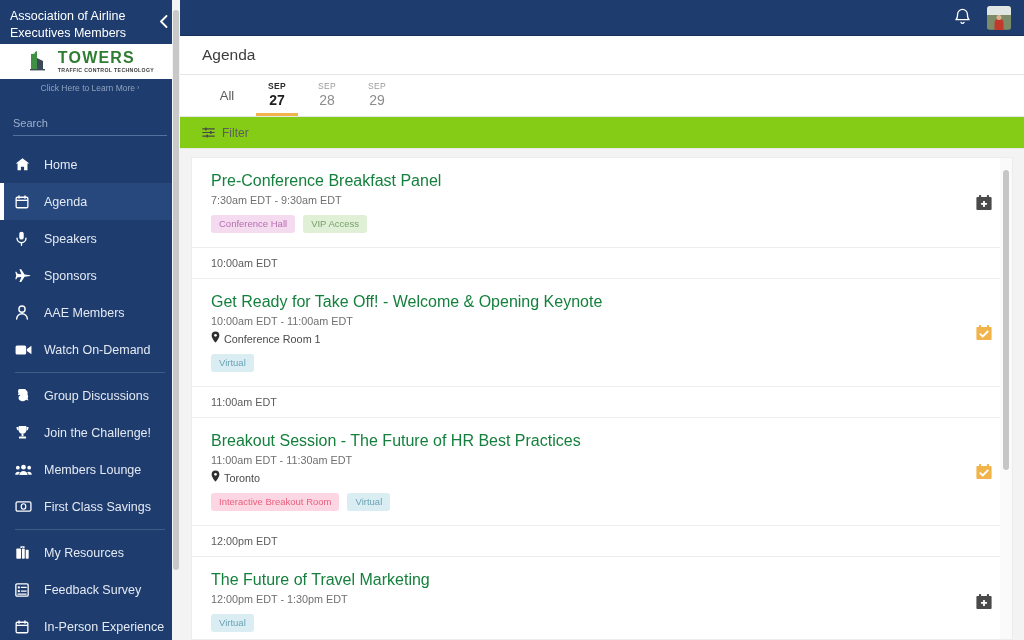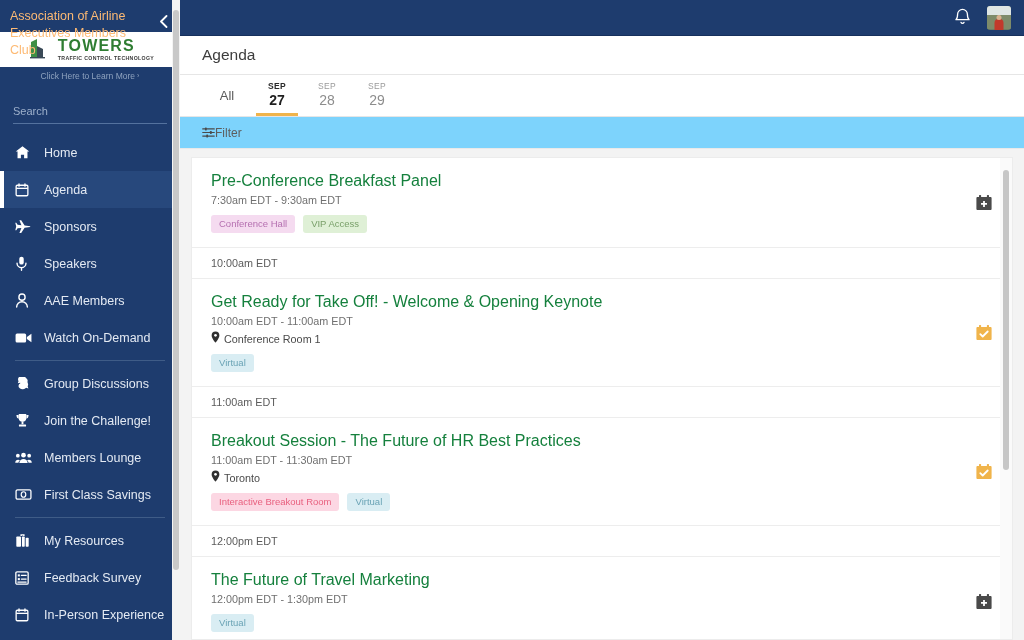--- a/index.html
+++ b/index.html
@@ -14,25 +14,25 @@
   
   .sidebar {
     width: 180px; height: 640px;
     background: #1e3c6e;
     position: relative;
     flex: 0 0 180px;
     overflow: hidden;
   }
   .sb-head {
     padding: 8px 30px 10px 10px;
-    color: #fdba74;
+    color: #ffffff;
     font-size: 12.5px;
     line-height: 17px;
     position: relative;
-    height: 32px;
+    height: 44px;
   }
   .collapse-btn {
     position: absolute; top: 14px; right: 10px;
     width: 14px; height: 14px;
     color: #ffffff;
     display: flex; align-items: center; justify-content: center;
     cursor: pointer;
   }
   .sponsor {
     background: #ffffff;
@@ -164,24 +164,24 @@
   .tab .all { font-size: 13px; color: #5a5a5a; line-height: 17px; }
   .tab.active .mon { color: #2b2b2b; font-weight: bold; }
   .tab.active .day { color: #1f1f1f; font-weight: bold; }
   .tab.active::after {
     content: ""; position: absolute; left: 4px; right: 4px; bottom: 0;
     height: 3px; background: #f0b44b;
   }
 
   .filterbar {
     height: 32px; display: flex; align-items: center;
-    padding-left: 22px; gap: 0;
+    padding-left: 22px; gap: 7px;
     border-bottom: 1px solid #e9e9e9;
     flex: 0 0 32px;
-    background: #7dd3fc;
+    background: #84cc16;
   }
   .filterbar .flbl { font-size: 12px; color: #5d5d5d; cursor: pointer; }
   .filter-icon { color: #4a4a4a; display: flex; cursor: pointer; }
 
   .content {
     flex: 1;
     background: #f3f3f3;
     position: relative;
     overflow: hidden;
     padding: 8px 11px 0 11px;
@@ -296,36 +296,36 @@
             <rect x="1.3" y="2.6" width="13.4" height="12" rx="1.4" stroke="#ffffff" stroke-width="1.5"></rect>
             <path d="M1.3 6.1 H14.7" stroke="#ffffff" stroke-width="1.5"></path>
             <path d="M4.6 1.2 V3.6 M11.4 1.2 V3.6" stroke="#ffffff" stroke-width="1.6" stroke-linecap="round"></path>
           </svg>
         </span>
         <span class="lbl">Agenda</span>
       </div>
 
       <div class="nav-item">
         <span class="ico">
-          <svg width="16" height="16" viewBox="0 0 16 16" fill="#ffffff" aria-hidden="true">
-            <path d="M15.2 7.2 L9.6 6.4 L6.2 1.2 H4.4 L6.4 6.2 L2.6 5.8 L1.3 3.8 H0.3 L1.2 7.6 L0.3 11.3 H1.3 L2.6 9.3 L6.4 8.9 L4.4 13.9 H6.2 L9.6 8.7 L15.2 7.9 Z"></path>
-          </svg>
-        </span>
-        <span class="lbl">Sponsors</span>
-      </div>
-
-      <div class="nav-item">
-        <span class="ico">
           <svg width="13" height="15" viewBox="0 0 14 16" fill="#ffffff" aria-hidden="true">
             <rect x="4.6" y="0.6" width="4.8" height="8.6" rx="2.4"></rect>
             <path d="M2.2 7.6 a4.8 4.8 0 0 0 9.6 0" stroke="#ffffff" stroke-width="1.5" fill="none" stroke-linecap="round"></path>
             <path d="M7 12.4 V15.2" stroke="#ffffff" stroke-width="1.5" stroke-linecap="round"></path>
           </svg>
         </span>
         <span class="lbl">Speakers</span>
+      </div>
+
+      <div class="nav-item">
+        <span class="ico">
+          <svg width="16" height="16" viewBox="0 0 16 16" fill="#ffffff" aria-hidden="true">
+            <path d="M15.2 7.2 L9.6 6.4 L6.2 1.2 H4.4 L6.4 6.2 L2.6 5.8 L1.3 3.8 H0.3 L1.2 7.6 L0.3 11.3 H1.3 L2.6 9.3 L6.4 8.9 L4.4 13.9 H6.2 L9.6 8.7 L15.2 7.9 Z"></path>
+          </svg>
+        </span>
+        <span class="lbl">Sponsors</span>
       </div>
 
       <div class="nav-item">
         <span class="ico">
           <svg width="14" height="15" viewBox="0 0 14 16" fill="none" aria-hidden="true">
             <circle cx="7" cy="4.4" r="3.3" stroke="#ffffff" stroke-width="1.5"></circle>
             <path d="M1.3 15 a5.7 5.7 0 0 1 11.4 0" stroke="#ffffff" stroke-width="1.5" stroke-linecap="round"></path>
           </svg>
         </span>
         <span class="lbl">AAE Members</span>

